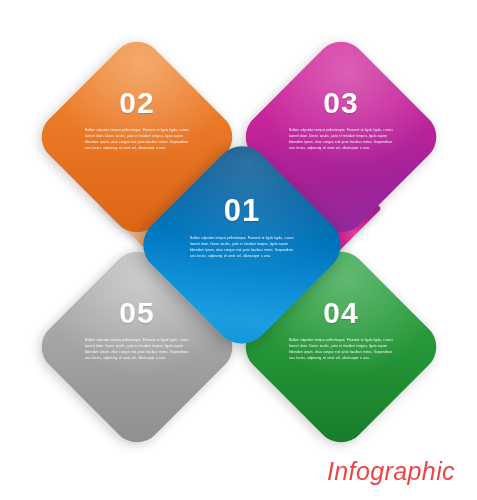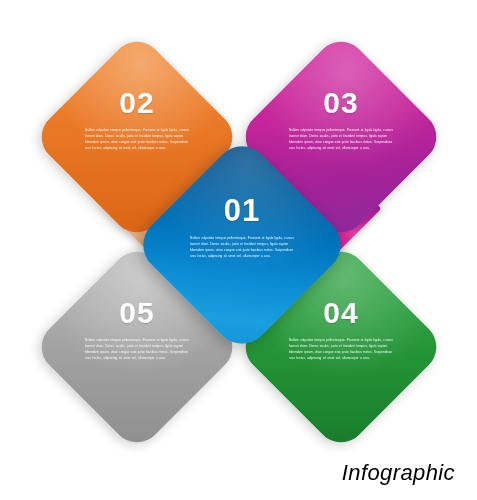--- a/index.html
+++ b/index.html
@@ -204,22 +204,22 @@
   .layer-node  { z-index: 20; }
   .layer-front { z-index: 40; }
 
   
   #wordmark {
     position: absolute;
     right: 22px;
     bottom: 14px;
     font-family: "Liberation Sans", sans-serif;
     font-style: italic;
-    font-size: 22px;
-    color: #000000;
+    font-size: 25px;
+    color: #ef4444;
     letter-spacing: 0.4px;
     z-index: 60;
   }
 </style>
 </head>
 <body>
 
 <div id="canvas">
 
   <div class="tail layer-tail" id="tail-02"></div>

